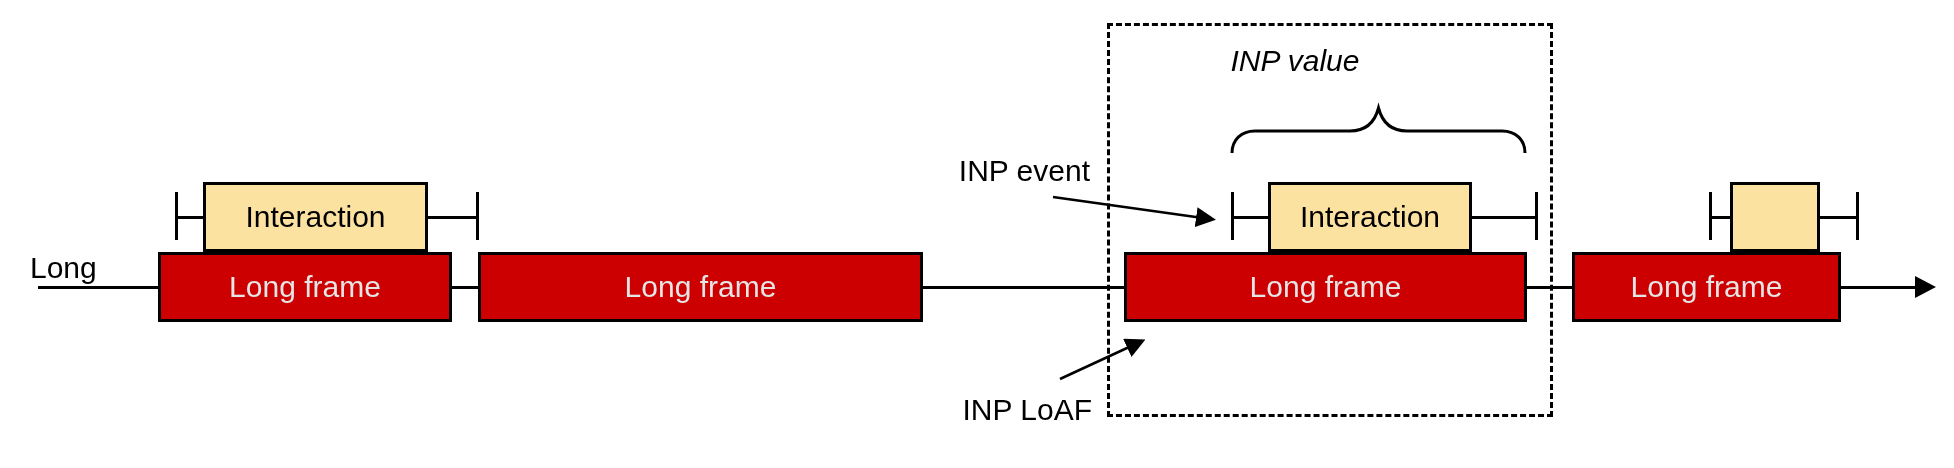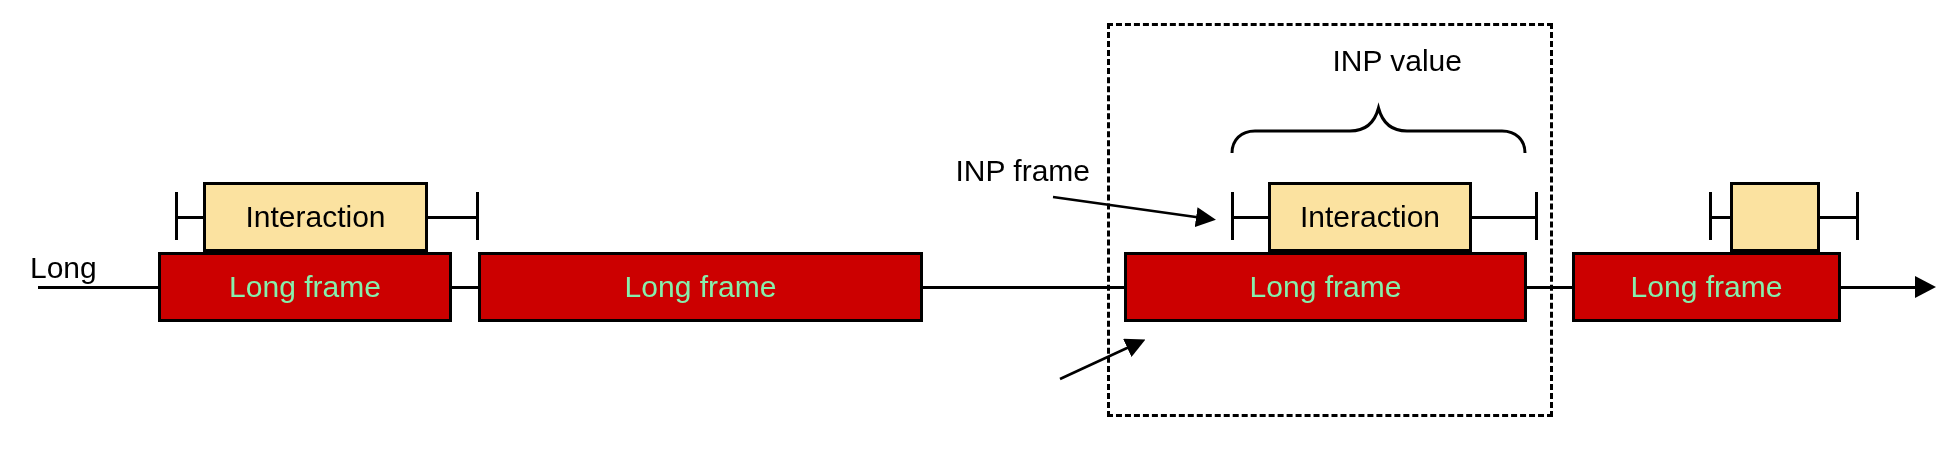--- a/index.html
+++ b/index.html
@@ -7,21 +7,21 @@
     position:relative;
     width:1954px;height:468px;
     background:#ffffff;
     font-family:"Liberation Sans", sans-serif;
     overflow:hidden;
   }
   .lf{
     position:absolute;top:252px;height:70px;
     box-sizing:border-box;
     background:#cc0000;border:3px solid #000;
-    color:#86efac;font-size:30px;
+    color:#e5e5e5;font-size:30px;
     display:flex;align-items:center;justify-content:center;
     z-index:2;
   }
   .ib{
     position:absolute;top:182px;height:70px;
     box-sizing:border-box;
     background:#fbe2a0;border:3px solid #000;
     color:#000000;font-size:30px;
     display:flex;align-items:center;justify-content:center;
     z-index:2;
@@ -50,21 +50,21 @@
     position:absolute;left:1107px;top:23px;width:446px;height:394px;
     box-sizing:border-box;
     border:3px dashed #000;
     z-index:1;
   }
   .label{
     position:absolute;color:#000;font-size:30px;line-height:1.1;
     white-space:nowrap;z-index:3;
   }
   #time-label{left:30px;top:251px;}
-  #inp-value-label{left:1232px;top:44px;width:230px;text-align:right;}
+  #inp-value-label{left:1180px;top:44px;width:230px;text-align:center;font-style:italic;}
   #inp-event-label{left:925px;top:154px;width:165px;text-align:right;}
   #inp-loaf-label{left:925px;top:393px;width:167px;text-align:right;}
   #overlay{
     position:absolute;left:0;top:0;width:1954px;height:468px;
     z-index:3;pointer-events:none;
   }
 </style>
 </head>
 <body>
 
@@ -107,21 +107,22 @@
   <div class="tick" style="left:1856px;"></div>
 
   <div class="conn" style="left:176px;width:27px;"></div>
   <div class="conn" style="left:428px;width:50px;"></div>
   <div class="conn" style="left:1232px;width:36px;"></div>
   <div class="conn" style="left:1472px;width:64px;"></div>
   <div class="conn" style="left:1710px;width:20px;"></div>
   <div class="conn" style="left:1820px;width:38px;"></div>
 
   <div class="label" id="inp-value-label">INP value</div>
-  <div class="label" id="inp-event-label">INP frame</div>
+  <div class="label" id="inp-event-label">INP event</div>
+  <div class="label" id="inp-loaf-label">INP LoAF</div>
 
   <svg id="overlay" viewBox="0 0 1954 468" xmlns="http://www.w3.org/2000/svg">
     <defs>
       <marker id="arrowhead" viewBox="0 0 10 10" refX="7" refY="5" markerWidth="8" markerHeight="8" orient="auto">
         <path d="M0,0 L10,5 L0,10 z" fill="#000"></path>
       </marker>
     </defs>
     <path d="M 1232 153
              C 1232 140, 1241 131, 1255 131
              L 1350 131

